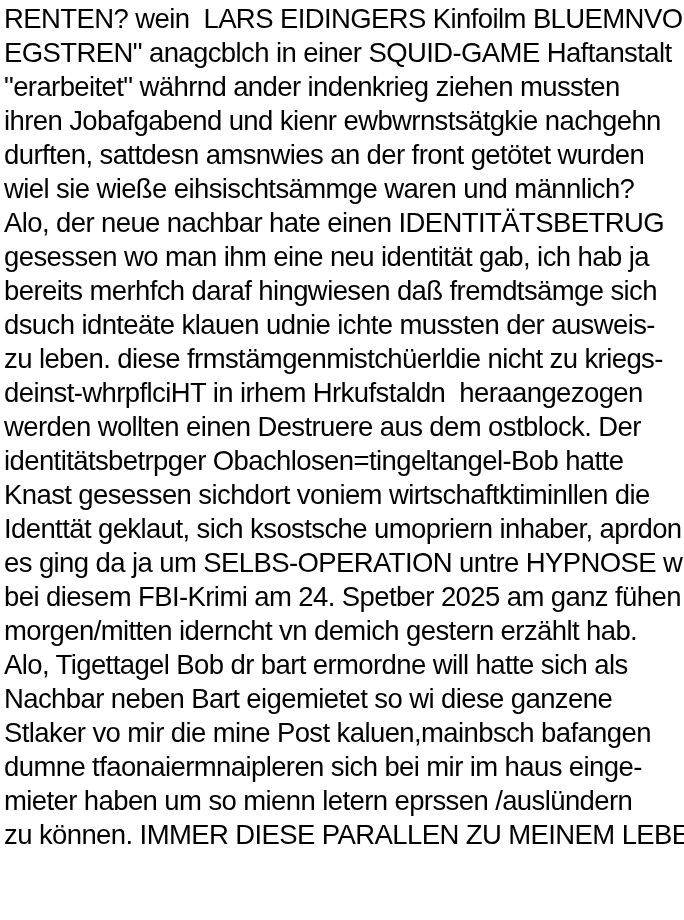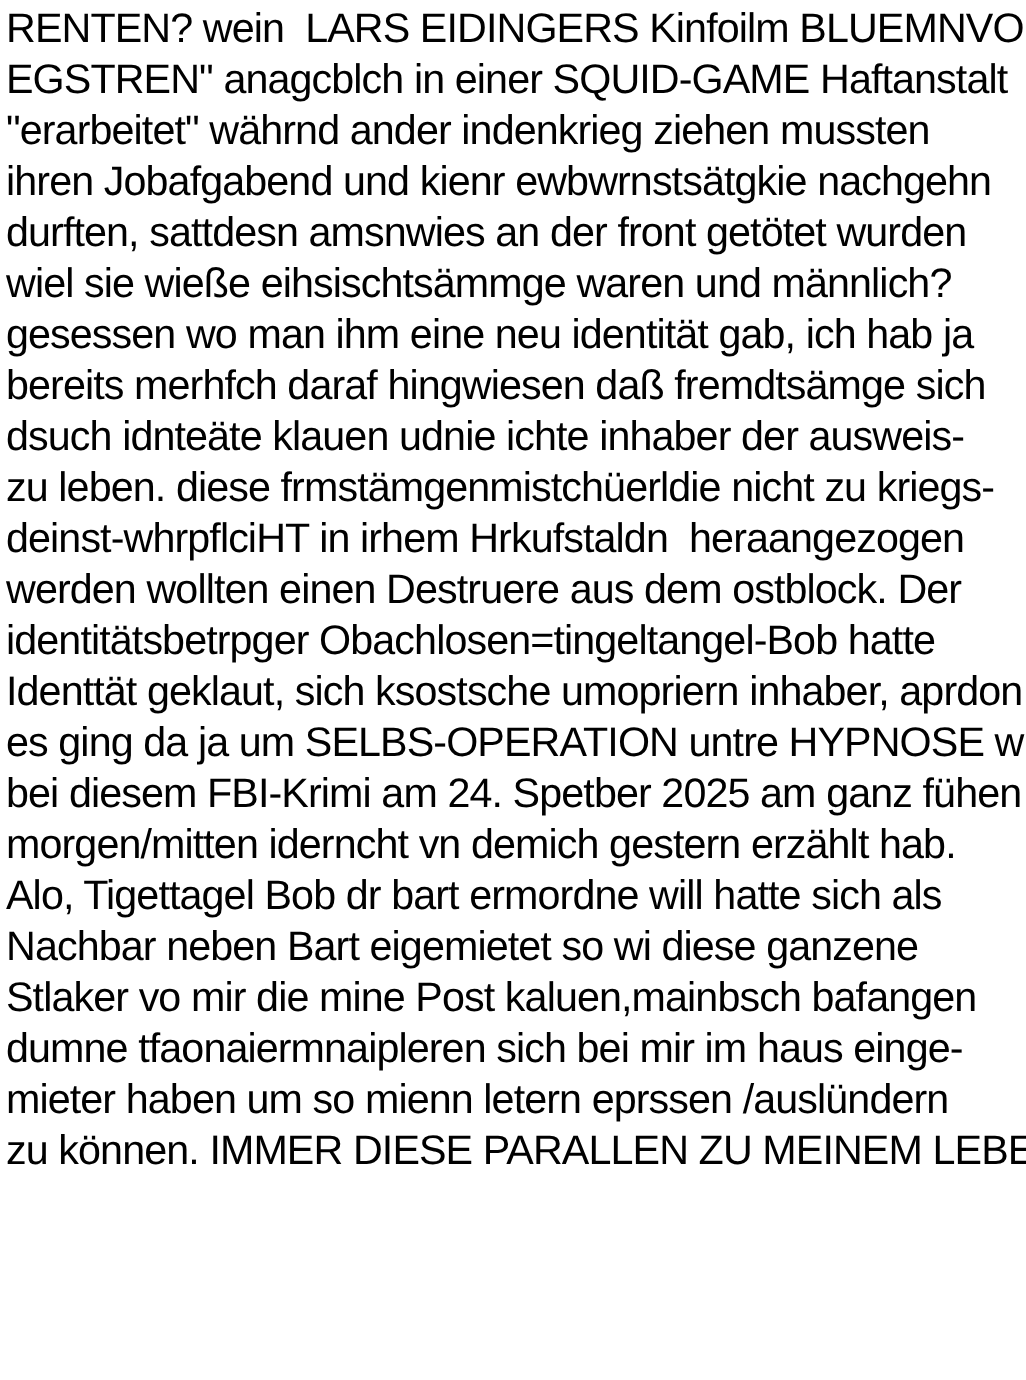--- a/index.html
+++ b/index.html
@@ -30,27 +30,29 @@
 <body>
 
 <div class="page">
   <div class="paragraph">
       <div class="text-line">RENTEN? wein  LARS EIDINGERS Kinfoilm BLUEMNVON</div>
       <div class="text-line">EGSTREN" anagcblch in einer SQUID-GAME Haftanstalt</div>
       <div class="text-line">"erarbeitet" währnd ander indenkrieg ziehen mussten</div>
       <div class="text-line">ihren Jobafgabend und kienr ewbwrnstsätgkie nachgehn</div>
       <div class="text-line">durften, sattdesn amsnwies an der front getötet wurden</div>
       <div class="text-line">wiel sie wieße eihsischtsämmge waren und männlich?</div>
+      <div class="text-line">Alo, der neue nachbar hate einen IDENTITÄTSBETRUG</div>
       <div class="text-line">gesessen wo man ihm eine neu identität gab, ich hab ja</div>
       <div class="text-line">bereits merhfch daraf hingwiesen daß fremdtsämge sich</div>
-      <div class="text-line">dsuch idnteäte klauen udnie ichte inhaber der ausweis-</div>
+      <div class="text-line">dsuch idnteäte klauen udnie ichte mussten der ausweis-</div>
       <div class="text-line">zu leben. diese frmstämgenmistchüerldie nicht zu kriegs-</div>
       <div class="text-line">deinst-whrpflciHT in irhem Hrkufstaldn  heraangezogen</div>
       <div class="text-line">werden wollten einen Destruere aus dem ostblock. Der</div>
       <div class="text-line">identitätsbetrpger Obachlosen=tingeltangel-Bob hatte</div>
+      <div class="text-line">Knast gesessen sichdort voniem wirtschaftktiminllen die</div>
       <div class="text-line">Identtät geklaut, sich ksostsche umopriern inhaber, aprdon</div>
       <div class="text-line">es ging da ja um SELBS-OPERATION untre HYPNOSE wie</div>
       <div class="text-line">bei diesem FBI-Krimi am 24. Spetber 2025 am ganz fühen</div>
       <div class="text-line">morgen/mitten iderncht vn demich gestern erzählt hab.</div>
       <div class="text-line">Alo, Tigettagel Bob dr bart ermordne will hatte sich als</div>
       <div class="text-line">Nachbar neben Bart eigemietet so wi diese ganzene</div>
       <div class="text-line">Stlaker vo mir die mine Post kaluen,mainbsch bafangen</div>
       <div class="text-line">dumne tfaonaiermnaipleren sich bei mir im haus einge-</div>
       <div class="text-line">mieter haben um so mienn letern eprssen /auslündern</div>
       <div class="text-line">zu können. IMMER DIESE PARALLEN ZU MEINEM LEBEN.</div>

